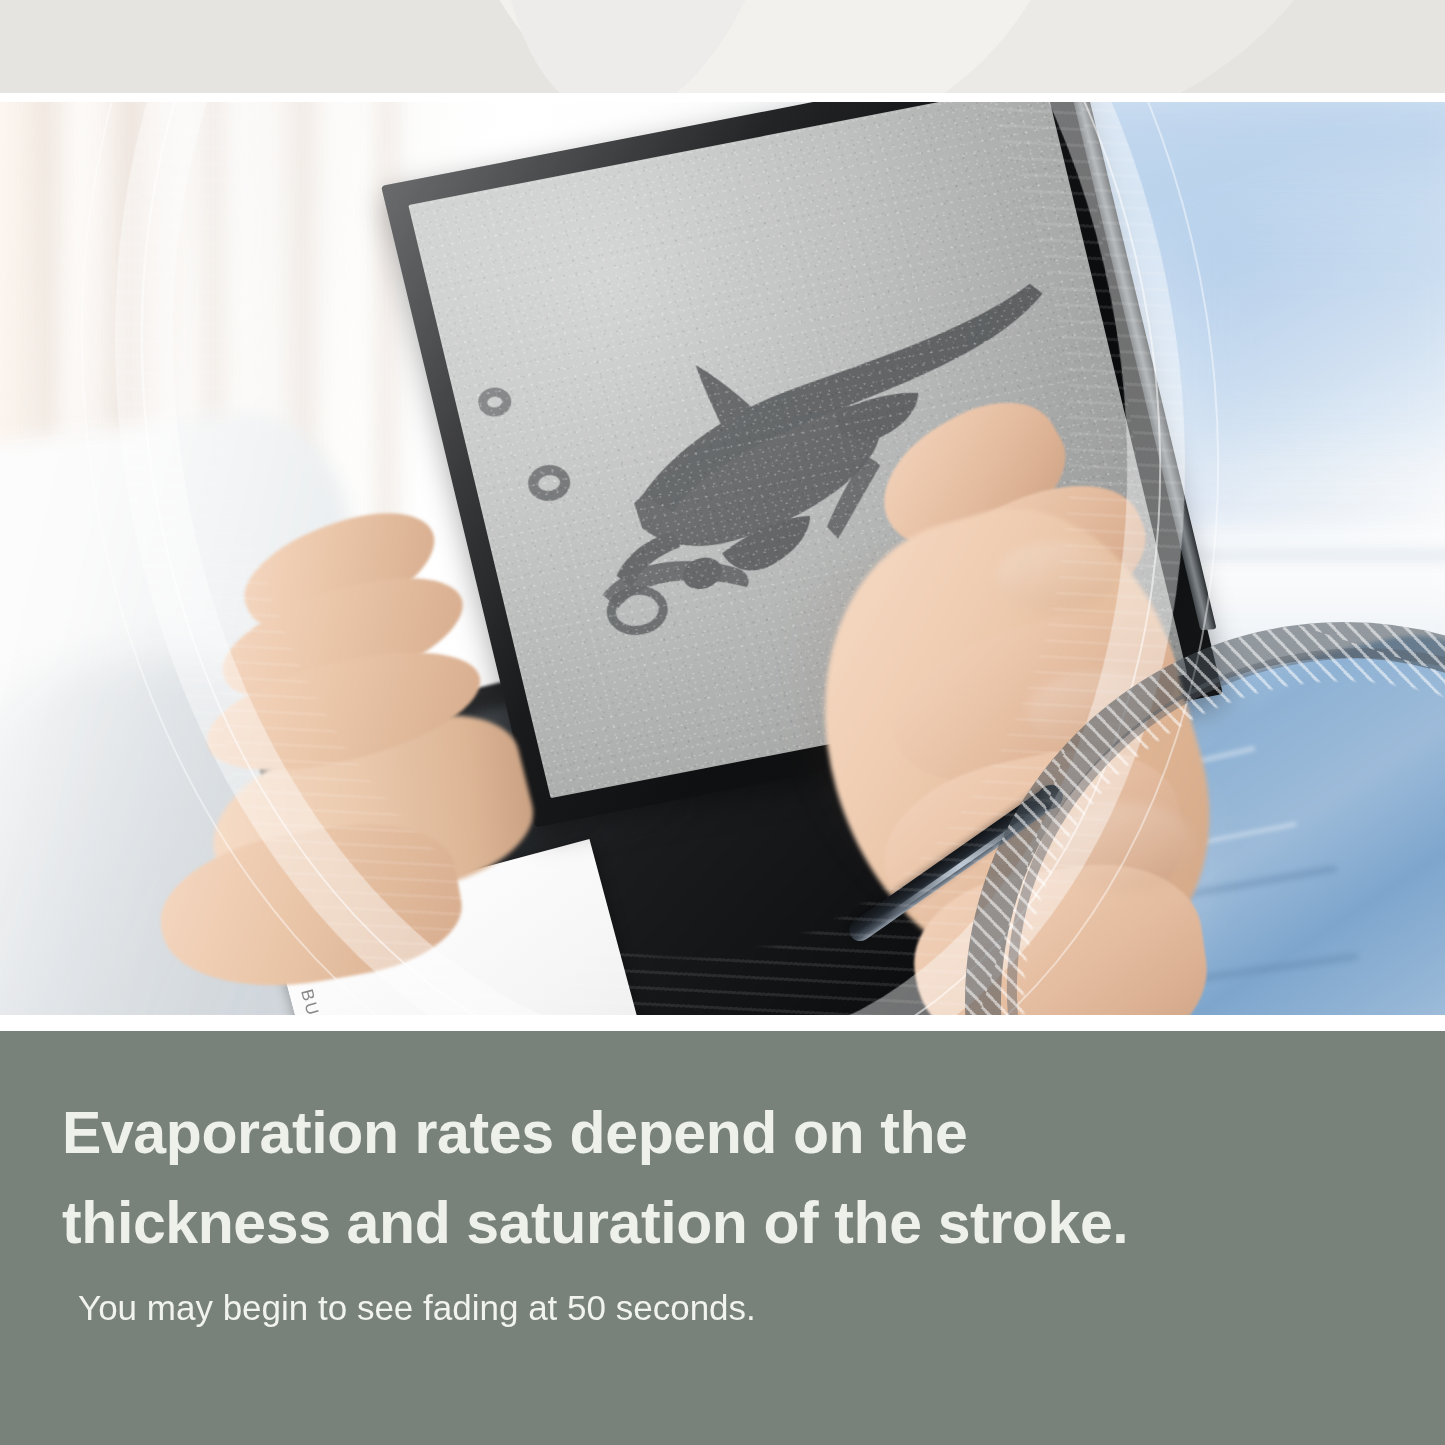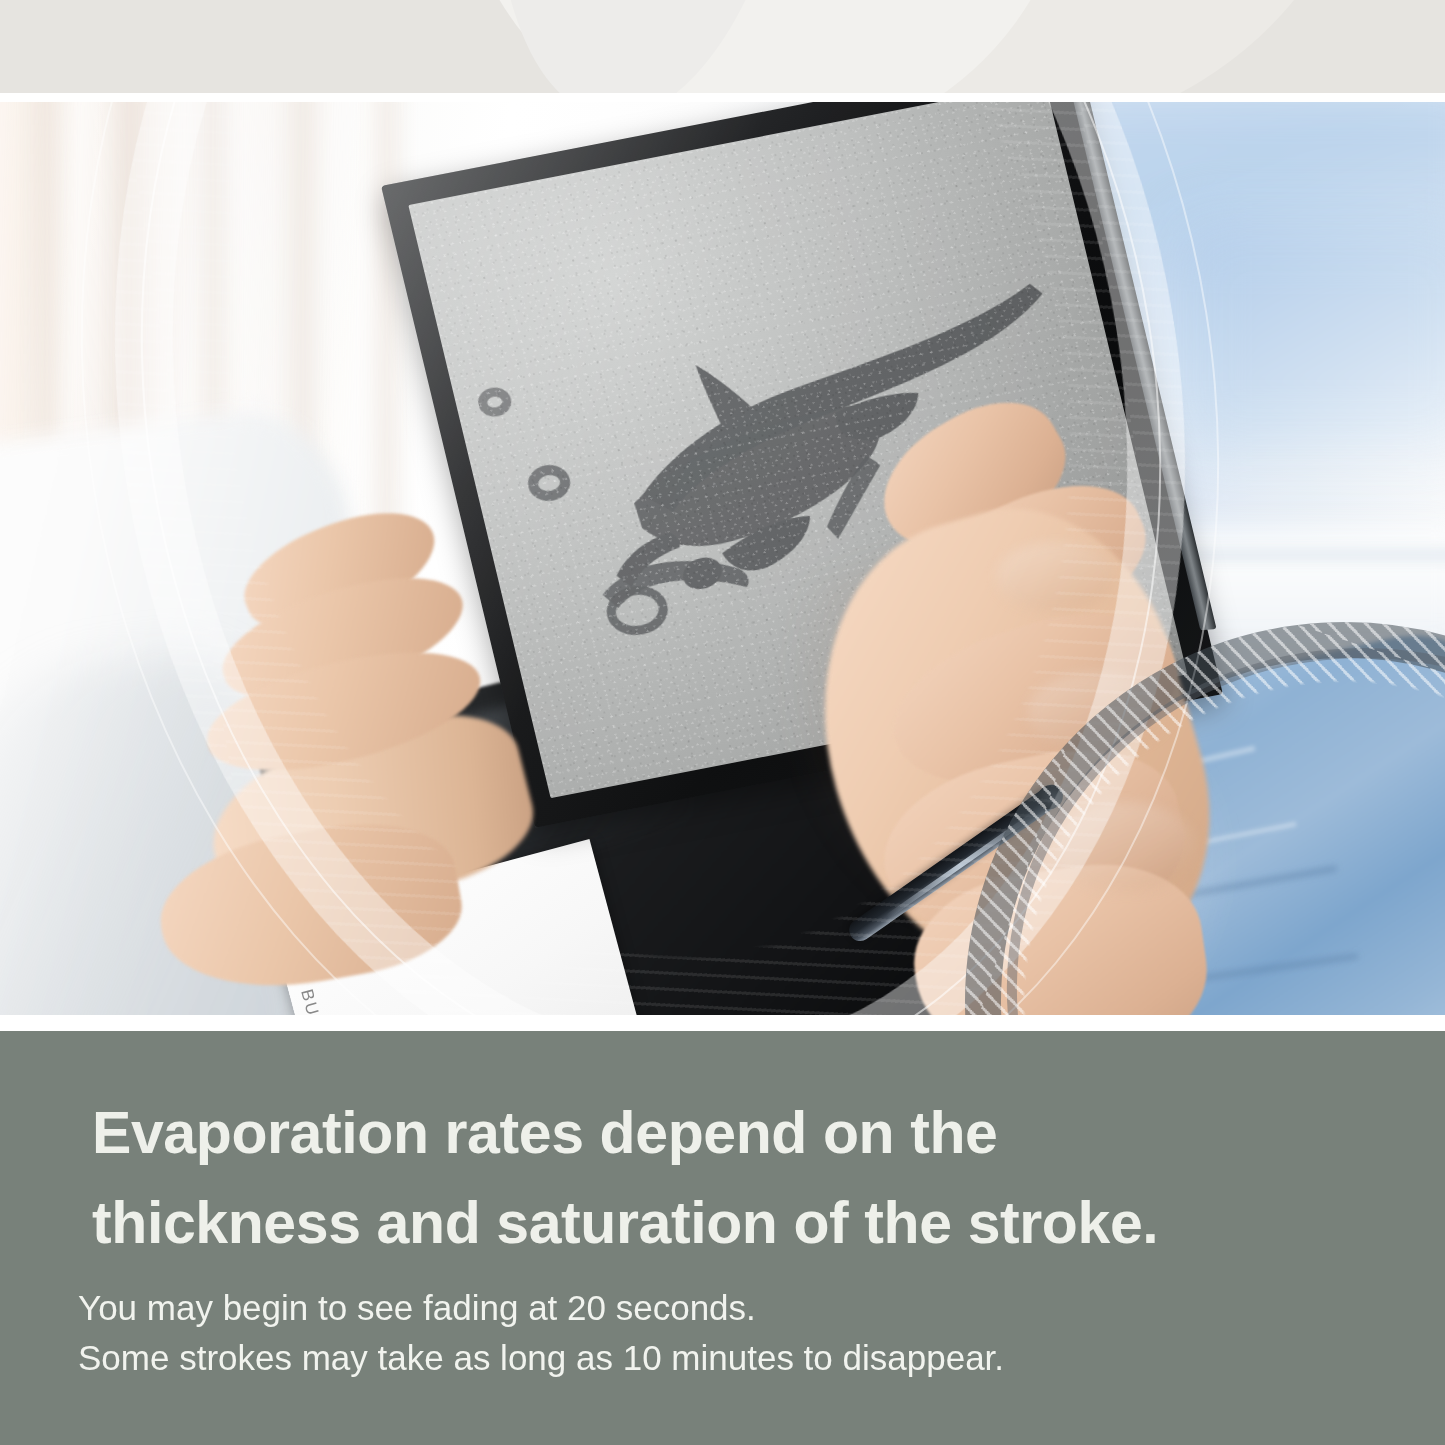--- a/index.html
+++ b/index.html
@@ -363,21 +363,21 @@
 
   
   .seam-bottom { position:absolute; left:0; top:1015px; width:1445px; height:16px; background:#ffffff; }
 
   
   .caption {
     position:absolute; left:0; top:1031px; width:1445px; height:414px;
     background:#78817a;
   }
   .headline {
-    position:absolute; left:92px; top:1100px; width:1300px;
+    position:absolute; left:62px; top:1100px; width:1300px;
     color:#eef0ea;
     font-size:59px; line-height:1.12; font-weight:bold;
     letter-spacing:-.4px;
     font-family:"Liberation Sans", sans-serif;
   }
   .headline .l2 { display:block;margin-top:24px; }
   .subtext {
     position:absolute; left:78px; top:1283px; width:1320px;
     color:#f1f3ee;
     font-size:35px; line-height:1.42; font-weight:normal;
@@ -520,17 +520,16 @@
   <div class="seam-bottom"></div>
 
   <div class="caption"></div>
 
   <div class="headline">
     <span>Evaporation rates depend on the</span>
     <span class="l2">thickness and saturation of the stroke.</span>
   </div>
 
   <div class="subtext">
-    <span>You may begin to see fading at 20 seconds.</span>
-    <span class="s2">Some strokes may take as long as 10 minutes to disappear.</span>
+    <span>You may begin to see fading at 50 seconds.</span>
   </div>
 
 </div>
 
 </body></html>

